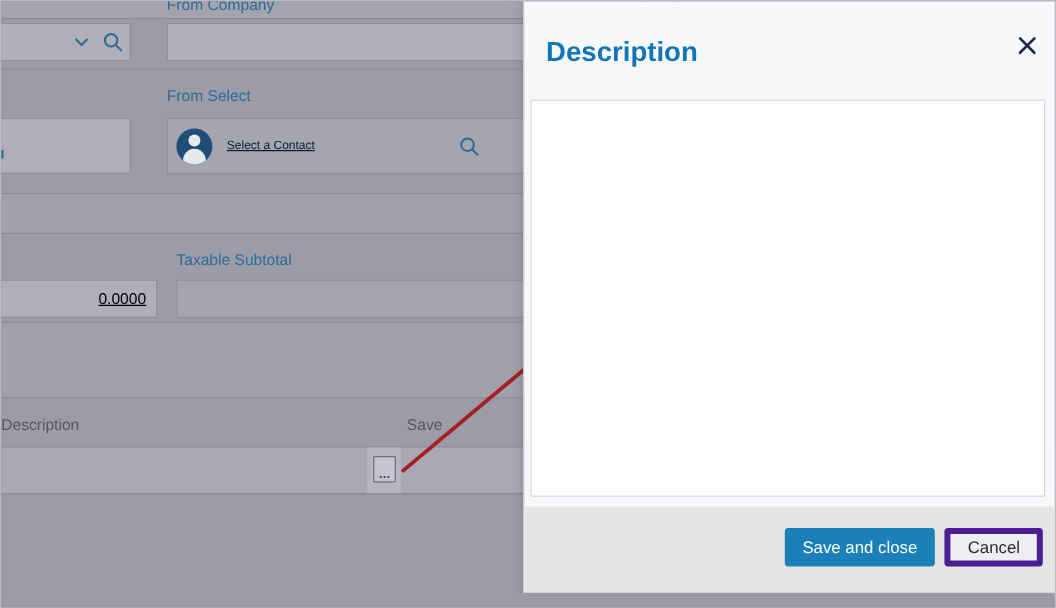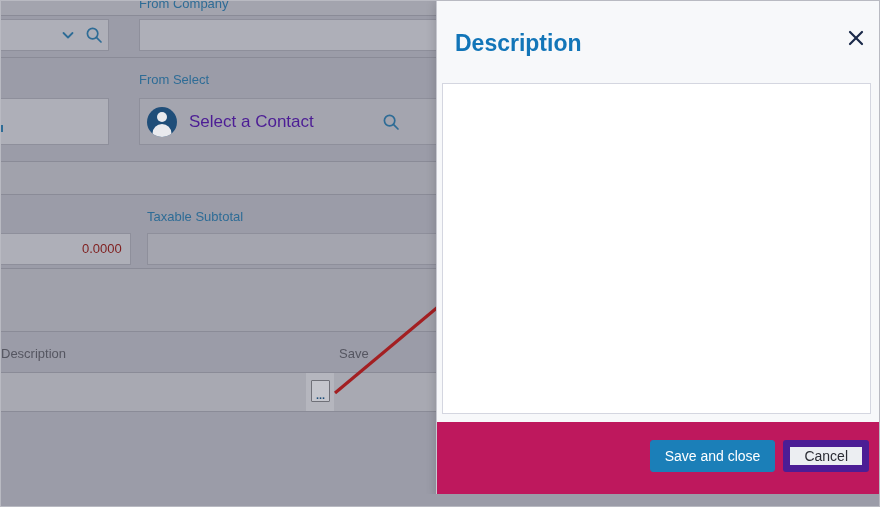--- a/index.html
+++ b/index.html
@@ -64,23 +64,24 @@
   }
 
   .bg-field.plain {
     background: #a4a5af;
     border: 1px solid #8e8f9b;
   }
 
   .bg-field-value {
     position: absolute;
     font-size: 13px;
-    color: #7f1d1d;
+    color: #000000;
     line-height: 16px;
     white-space: nowrap;
+    text-decoration: underline;
   }
 
   .bg-icon {
     position: absolute;
     color: #2e6c96;
   }
 
   .contact-avatar {
     position: absolute;
     width: 30px;
@@ -105,24 +106,25 @@
     top: 17px;
     transform: translateX(-50%);
     width: 19px;
     height: 16px;
     border-radius: 10px 10px 0 0;
     background: #e9eaee;
   }
 
   .contact-text {
     position: absolute;
-    color: #4c1d95;
-    font-size: 17px;
+    color: #0f172a;
+    font-size: 10px;
     line-height: 16px;
     white-space: nowrap;
+    text-decoration: underline;
   }
 
   
   .grid-header-cell {
     position: absolute;
     color: #555661;
     font-size: 13px;
     line-height: 16px;
     white-space: nowrap;
   }
@@ -249,21 +251,21 @@
     color: #23242c;
     padding: 6px 8px;
   }
 
   #modal-footer {
     position: absolute;
     left: 0;
     right: 0;
     bottom: 0;
     height: 74px;
-    background: #be185d;
+    background: #e5e5e5;
     box-sizing: border-box;
   }
 
   #footer-buttons {
     position: absolute;
     right: 12px;
     top: 18px;
     display: flex;
     gap: 8px;
     align-items: center;
@@ -282,21 +284,21 @@
   }
 
   .btn-primary {
     background: #1b7fb8;
     border: 1px solid #1b7fb8;
     color: #ffffff;
   }
 
   .btn-secondary {
     background: #eceef2;
-    border: 7px solid #4c1d95;
+    border: 5px solid #4c1d95;
     color: #2b2c34;
   }
 
   
   #bottom-strip {
     position: absolute;
     left: 0;
     bottom: 0;
     width: 880px;
     height: 12px;

